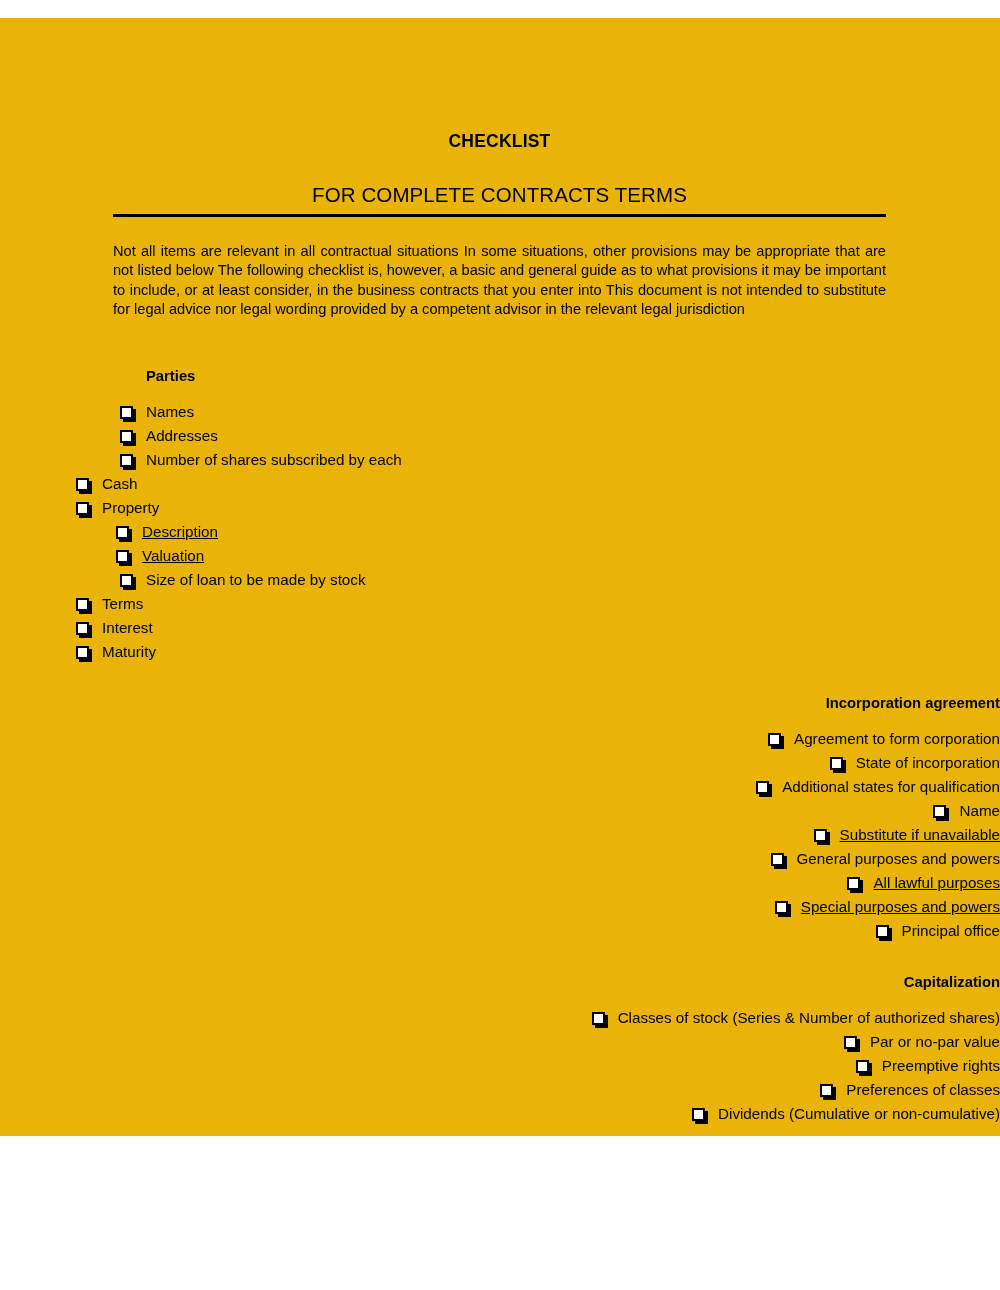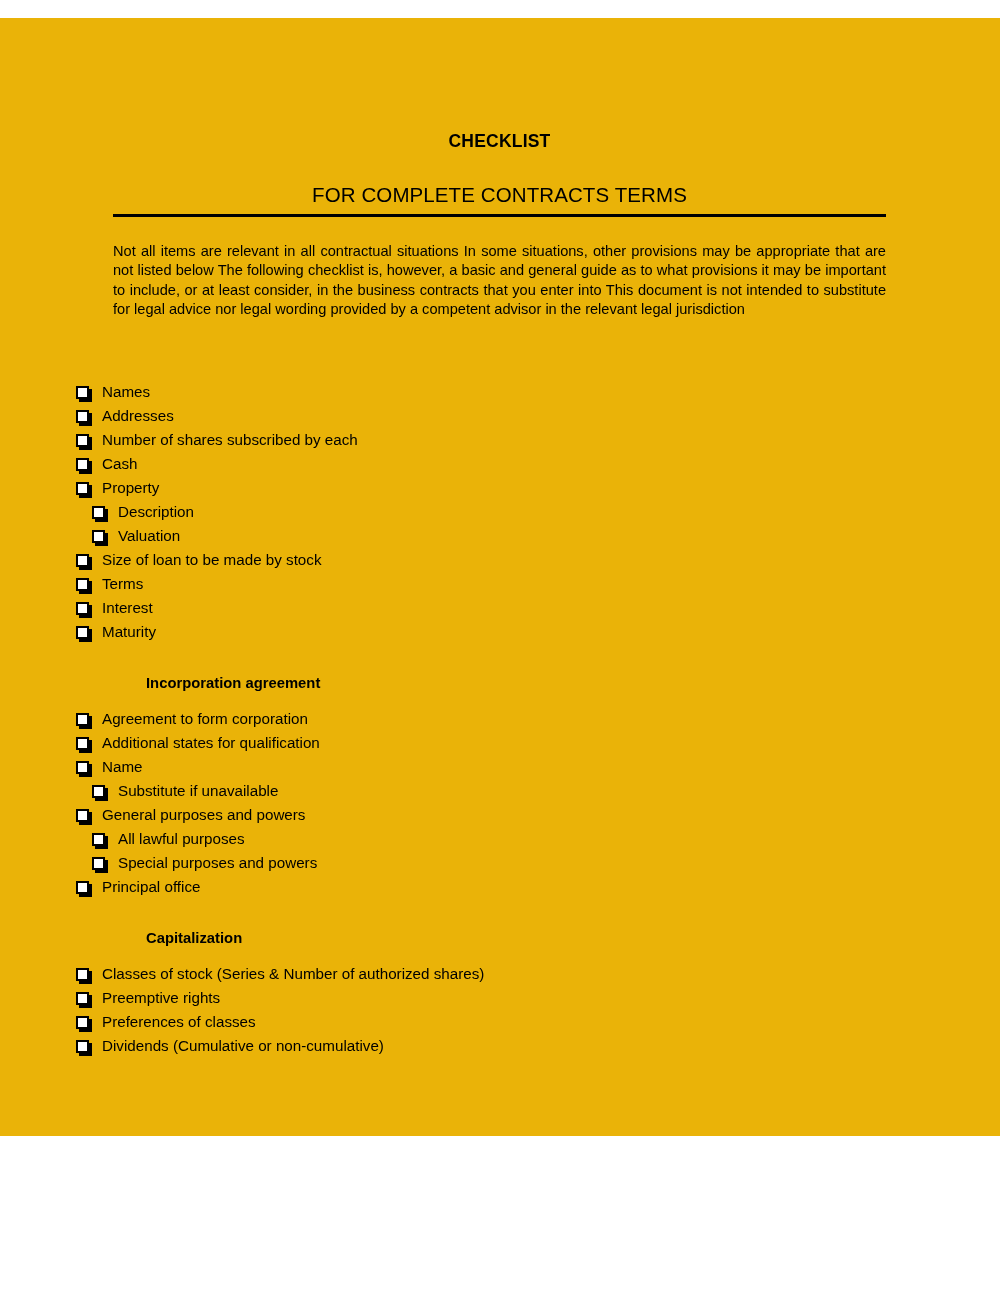--- a/index.html
+++ b/index.html
@@ -75,20 +75,21 @@
     position: absolute;
     left: 0;
     top: 348px;
     width: 1000px;
   }
   .section {
     margin: 0 0 0 0;
   }
   .section + .section {
     margin-top: 29px;
+    text-align: right;
   }
   .section-heading {
     font-size: 14.8px;
     font-weight: bold;
     margin: 0 0 0 146px;
     line-height: 20px;
   }
   .items {
     list-style: none;
     margin: 14px 0 0 0;
@@ -97,23 +98,23 @@
   .item {
     position: relative;
     font-size: 15.2px;
     line-height: 24px;
     height: 24px;
     white-space: nowrap;
   }
 
   
   .lvl0 { padding-left: 76px; }
-  .lvl1 { padding-left: 76px; }
+  .lvl1 { padding-left: 120px; }
   .lvl2 { padding-left: 76px; }
-  .lvl3 { padding-left: 92px; }
+  .lvl3 { padding-left: 116px; text-decoration: underline; }
 
   
   .checkbox {
     display: inline-block;
     position: relative;
     width: 13px;
     height: 13px;
     vertical-align: -2px;
     margin-right: 13px;
   }
@@ -150,51 +151,54 @@
     <h1 class="doc-title">CHECKLIST</h1>
     <h2 class="doc-subtitle">FOR COMPLETE CONTRACTS TERMS</h2>
   </div>
 
   <div class="rule"></div>
 
   <p class="intro">Not all items are relevant in all contractual situations In some situations, other provisions may be appropriate that are not listed below The following checklist is, however, a basic and general guide as to what provisions it may be important to include, or at least consider, in the business contracts that you enter into This document is not intended to substitute for legal advice nor legal wording provided by a competent advisor in the relevant legal jurisdiction</p>
 
   <div class="content" id="content-root">
       <div class="section">
+        <div class="section-heading">Parties</div>
         <ul class="items">
           <li class="item lvl1"><span class="checkbox"><span class="shadow"></span><span class="box"></span></span><span class="item-label">Names</span></li>
           <li class="item lvl1"><span class="checkbox"><span class="shadow"></span><span class="box"></span></span><span class="item-label">Addresses</span></li>
           <li class="item lvl1"><span class="checkbox"><span class="shadow"></span><span class="box"></span></span><span class="item-label">Number of shares subscribed by each</span></li>
           <li class="item lvl2"><span class="checkbox"><span class="shadow"></span><span class="box"></span></span><span class="item-label">Cash</span></li>
           <li class="item lvl2"><span class="checkbox"><span class="shadow"></span><span class="box"></span></span><span class="item-label">Property</span></li>
           <li class="item lvl3"><span class="checkbox"><span class="shadow"></span><span class="box"></span></span><span class="item-label">Description</span></li>
           <li class="item lvl3"><span class="checkbox"><span class="shadow"></span><span class="box"></span></span><span class="item-label">Valuation</span></li>
           <li class="item lvl1"><span class="checkbox"><span class="shadow"></span><span class="box"></span></span><span class="item-label">Size of loan to be made by stock</span></li>
           <li class="item lvl2"><span class="checkbox"><span class="shadow"></span><span class="box"></span></span><span class="item-label">Terms</span></li>
           <li class="item lvl2"><span class="checkbox"><span class="shadow"></span><span class="box"></span></span><span class="item-label">Interest</span></li>
           <li class="item lvl2"><span class="checkbox"><span class="shadow"></span><span class="box"></span></span><span class="item-label">Maturity</span></li>
         </ul>
       </div>
       <div class="section">
         <div class="section-heading">Incorporation agreement</div>
         <ul class="items">
           <li class="item lvl0"><span class="checkbox"><span class="shadow"></span><span class="box"></span></span><span class="item-label">Agreement to form corporation</span></li>
+          <li class="item lvl2"><span class="checkbox"><span class="shadow"></span><span class="box"></span></span><span class="item-label">State of incorporation</span></li>
           <li class="item lvl2"><span class="checkbox"><span class="shadow"></span><span class="box"></span></span><span class="item-label">Additional states for qualification</span></li>
           <li class="item lvl2"><span class="checkbox"><span class="shadow"></span><span class="box"></span></span><span class="item-label">Name</span></li>
           <li class="item lvl3"><span class="checkbox"><span class="shadow"></span><span class="box"></span></span><span class="item-label">Substitute if unavailable</span></li>
           <li class="item lvl2"><span class="checkbox"><span class="shadow"></span><span class="box"></span></span><span class="item-label">General purposes and powers</span></li>
           <li class="item lvl3"><span class="checkbox"><span class="shadow"></span><span class="box"></span></span><span class="item-label">All lawful purposes</span></li>
           <li class="item lvl3"><span class="checkbox"><span class="shadow"></span><span class="box"></span></span><span class="item-label">Special purposes and powers</span></li>
           <li class="item lvl2"><span class="checkbox"><span class="shadow"></span><span class="box"></span></span><span class="item-label">Principal office</span></li>
         </ul>
       </div>
       <div class="section">
         <div class="section-heading">Capitalization</div>
         <ul class="items">
           <li class="item lvl2"><span class="checkbox"><span class="shadow"></span><span class="box"></span></span><span class="item-label">Classes of stock (Series &amp; Number of authorized shares)</span></li>
+          <li class="item lvl2"><span class="checkbox"><span class="shadow"></span><span class="box"></span></span><span class="item-label">Par or no-par value</span></li>
           <li class="item lvl2"><span class="checkbox"><span class="shadow"></span><span class="box"></span></span><span class="item-label">Preemptive rights</span></li>
           <li class="item lvl2"><span class="checkbox"><span class="shadow"></span><span class="box"></span></span><span class="item-label">Preferences of classes</span></li>
           <li class="item lvl2"><span class="checkbox"><span class="shadow"></span><span class="box"></span></span><span class="item-label">Dividends (Cumulative or non-cumulative)</span></li>
         </ul>
       </div>
     </div>
 
 </div>
 
 </body></html>

